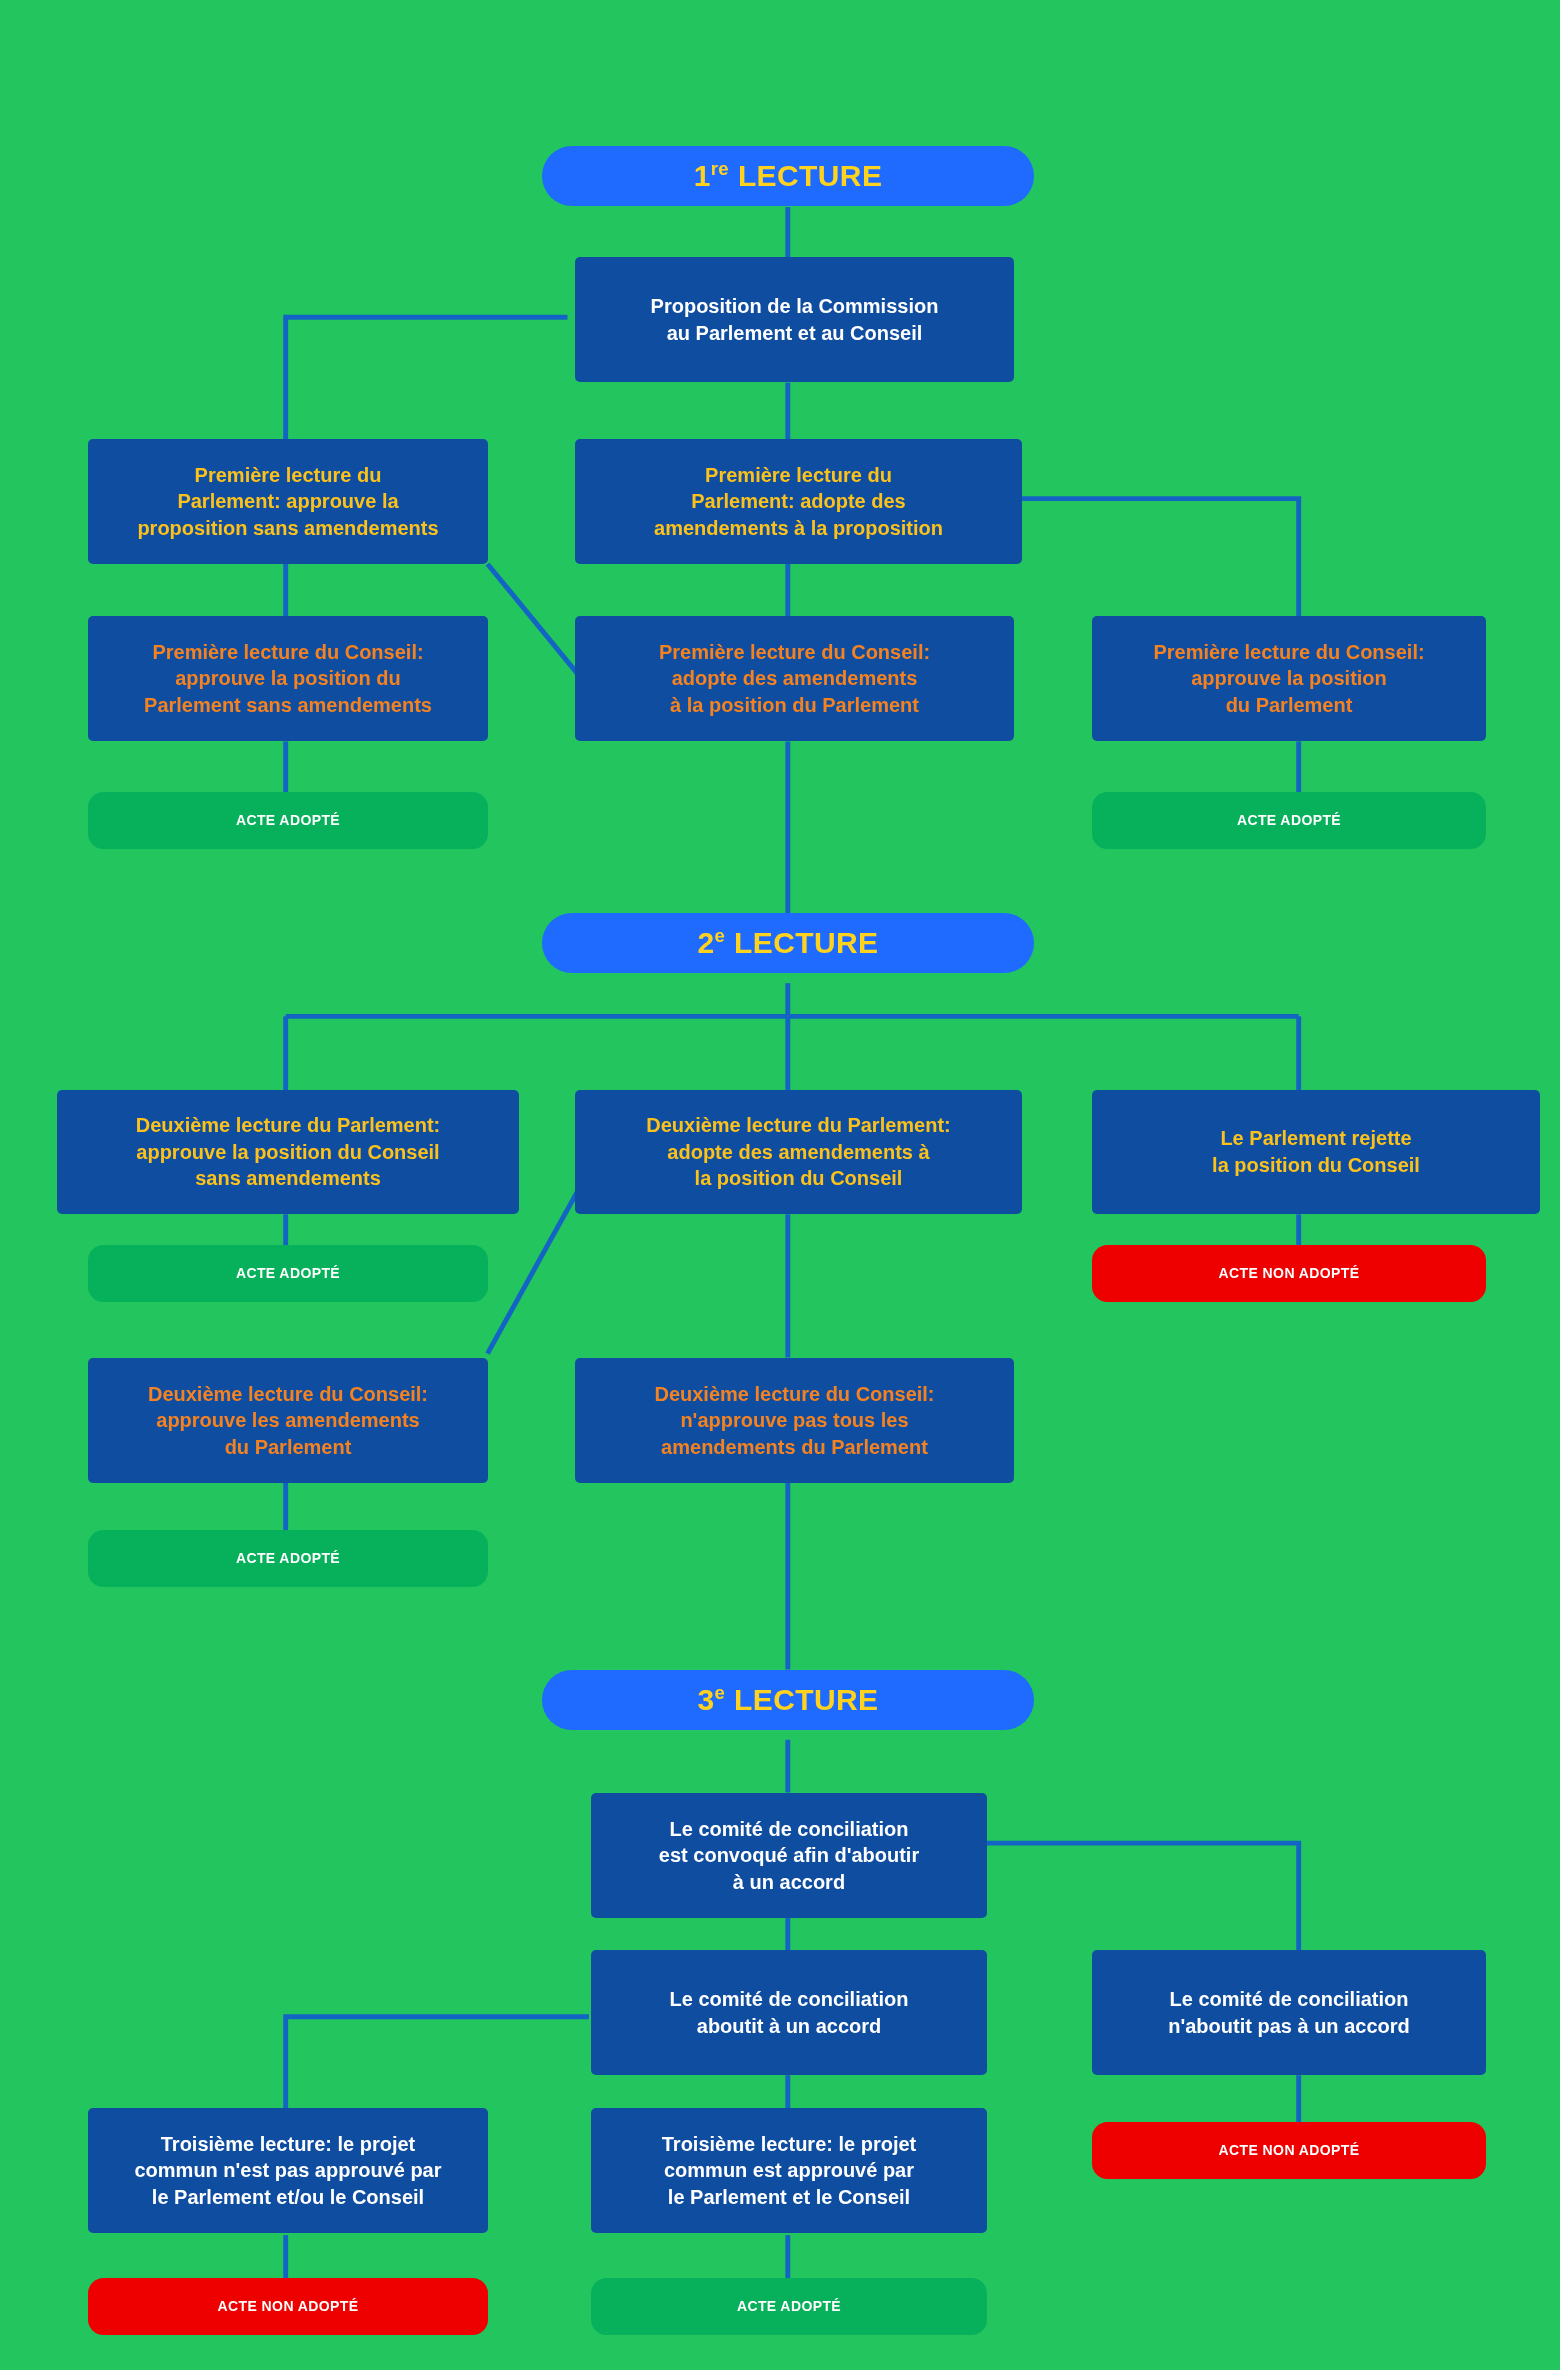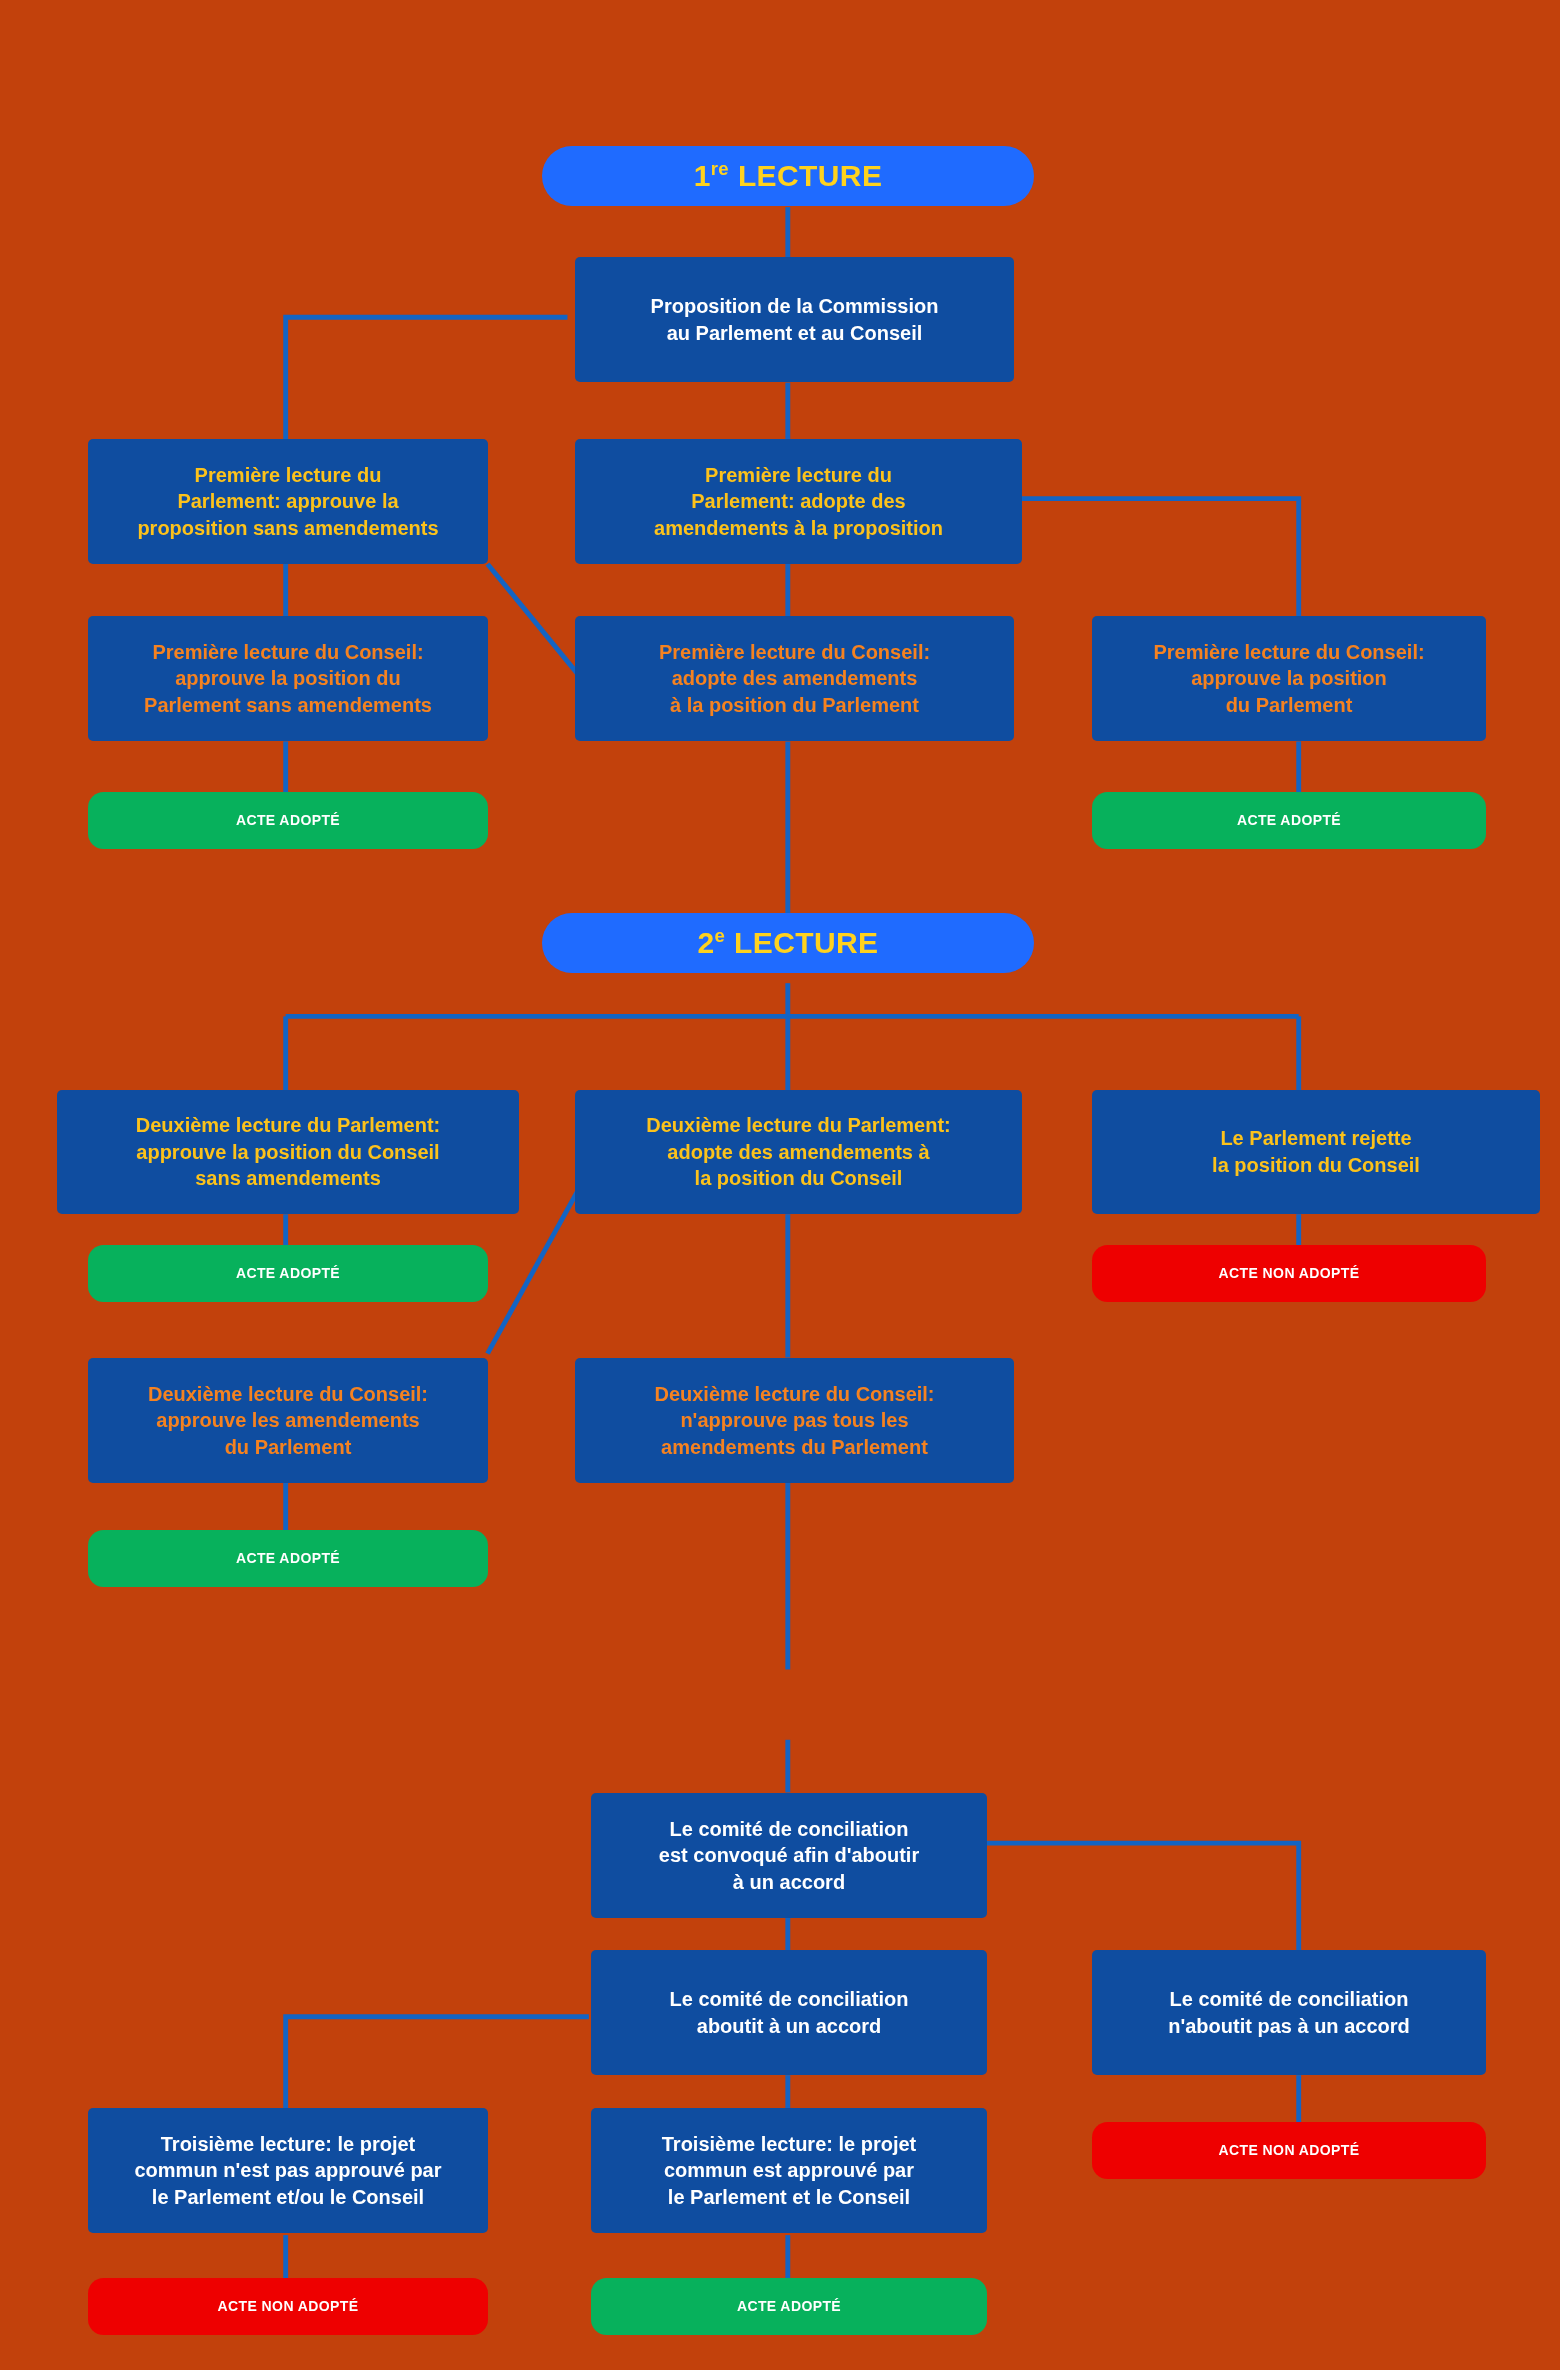--- a/index.html
+++ b/index.html
@@ -7,21 +7,21 @@
     padding: 0;
     background: #000000;
   }
   body {
     font-family: "Liberation Sans", sans-serif;
   }
   #stage {
     position: relative;
     width: 1560px;
     height: 2371px;
-    background: #c2410c;
+    background: #22c55e;
     overflow: hidden;
   }
 
   
   #wires {
     position: absolute;
     left: 0;
     top: 0;
     width: 1560px;
     height: 2371px;
@@ -182,20 +182,26 @@
   <div class="node chip adopted" style="left:88px; top:1245px; width:400px; height:57px;">ACTE ADOPTÉ</div>
 
   <div class="node chip not-adopted" style="left:1092px; top:1245px; width:394px; height:57px;">ACTE NON ADOPTÉ</div>
 
   <div class="node box orange" style="left:88px; top:1358px; width:400px; height:125px;">Deuxième lecture du Conseil:<br>approuve les amendements<br>du Parlement</div>
 
   <div class="node box orange" style="left:575px; top:1358px; width:439px; height:125px;">Deuxième lecture du Conseil:<br>n'approuve pas tous les<br>amendements du Parlement</div>
 
   <div class="node chip adopted" style="left:88px; top:1530px; width:400px; height:57px;">ACTE ADOPTÉ</div>
 
+  <div class="node pill" style="left:542px; top:1670px; width:492px; height:60px;">
+    <span>
+      <span>3</span><sup>e</sup>
+      <span>LECTURE</span>
+    </span>
+  </div>
 
   <div class="node box white" style="left:591px; top:1793px; width:396px; height:125px;">Le comité de conciliation<br>est convoqué afin d'aboutir<br>à un accord</div>
 
   <div class="node box white" style="left:591px; top:1950px; width:396px; height:125px;">Le comité de conciliation<br>aboutit à un accord</div>
 
   <div class="node box white" style="left:1092px; top:1950px; width:394px; height:125px;">Le comité de conciliation<br>n'aboutit pas à un accord</div>
 
   <div class="node chip not-adopted" style="left:1092px; top:2122px; width:394px; height:57px;">ACTE NON ADOPTÉ</div>
 
   <div class="node box white" style="left:88px; top:2108px; width:400px; height:125px;">Troisième lecture: le projet<br>commun n'est pas approuvé par<br>le Parlement et/ou le Conseil</div>

